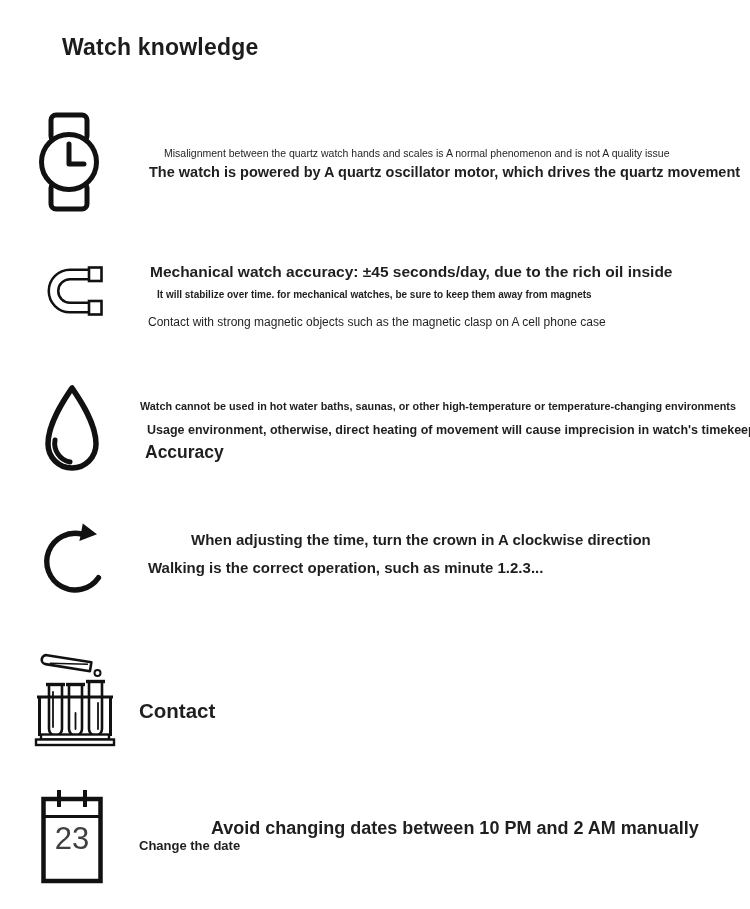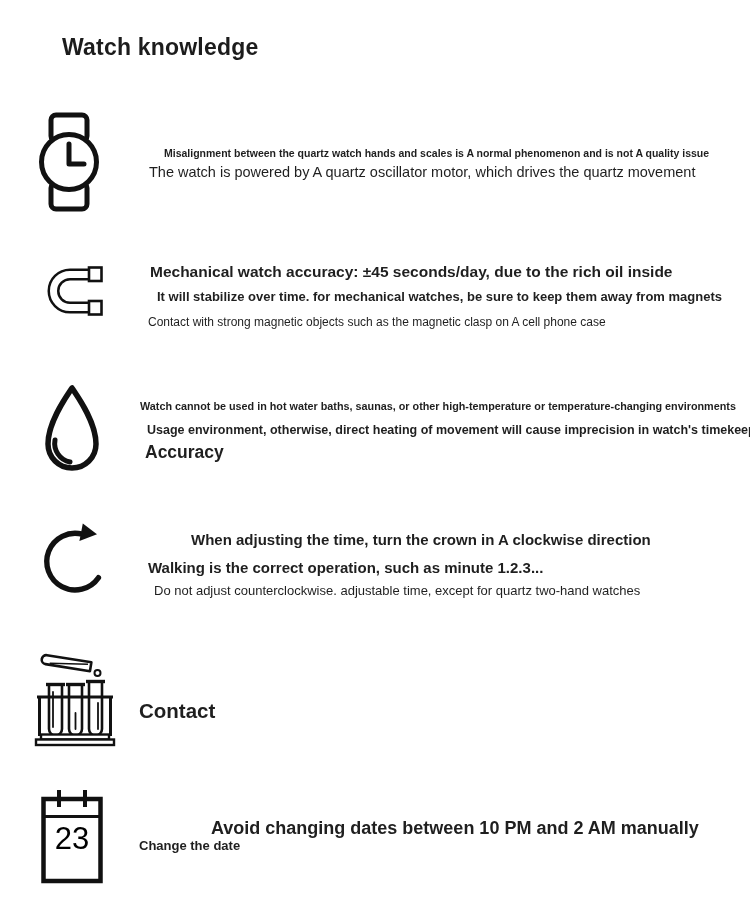--- a/index.html
+++ b/index.html
@@ -6,27 +6,27 @@
   html,body { background:#ffffff; }
   .page {
     position:relative; width:750px; height:909px; background:#ffffff;
     font-family:"Liberation Sans", sans-serif; color:#1c1c1c; overflow:hidden;
   }
   .title { position:absolute; left:39px; top:34px; font-size:23px; font-weight:700; letter-spacing:.2px;margin-left:23px; }
   .line { position:absolute; white-space:nowrap; color:#1f1f1f; }
 
   
   .icon-watch   { position:absolute; left:38px;  top:112px; width:62px;  height:100px; }
-  .s1-l1 { left:164px; top:147px; font-size:10.5px; font-weight:700; }
-  .s1-l2 { left:149px; top:164px; font-size:14.5px; font-weight:400; }
+  .s1-l1 { left:164px; top:147px; font-size:10.5px; font-weight:400; }
+  .s1-l2 { left:149px; top:164px; font-size:14.5px; font-weight:700; }
 
   
   .icon-magnet  { position:absolute; left:40px;  top:262px; width:66px;  height:58px; }
   .s2-l1 { left:150px; top:263px; font-size:15.5px; font-weight:700;text-align:right; }
-  .s2-l2 { left:157px; top:289px; font-size:13px; font-weight:700; }
+  .s2-l2 { left:157px; top:289px; font-size:10px; font-weight:700; }
   .s2-l3 { left:148px; top:315px; font-size:12px;   font-weight:400; }
 
   
   .icon-drop    { position:absolute; left:40px;  top:383px; width:64px;  height:96px; }
   .s3-l1 { left:140px; top:400px; font-size:10.8px; font-weight:700; }
   .s3-l2 { left:147px; top:423px; font-size:12.5px; font-weight:700; }
   .s3-l3 { left:145px; top:442px; font-size:17.5px; font-weight:700; }
 
   
   .icon-rotate  { position:absolute; left:38px;  top:520px; width:74px;  height:86px; }
@@ -35,21 +35,21 @@
   .s4-l3 { left:154px; top:583px; font-size:13px; font-weight:400; }
 
   
   .icon-chem    { position:absolute; left:33px;  top:645px; width:84px;  height:102px; }
   .s5-l1 { left:155px; top:682px; font-size:12.5px; font-weight:700; }
   .s5-l2 { left:139px; top:699px; font-size:20.5px; font-weight:700; }
 
   
   .icon-cal     { position:absolute; left:40px;  top:788px; width:64px;  height:97px; }
   .cal-day { position:absolute; left:0; right:0; top:33px; text-align:center;
-             font-size:31px; font-weight:400; color:#000000; }
+             font-size:31px; font-weight:400; color:#404040; }
   .s6-l1 { left:211px; top:818px; font-size:18px; font-weight:700; }
   .s6-l2 { left:139px; top:838px; font-size:13px; font-weight:700; }
 
   svg { display:block; width:100%; height:100%; }
 </style>
 </head>
 <body>
 
 <div class="page">
 
@@ -89,21 +89,20 @@
   <div class="line s3-l3">Accuracy</div>
 
   <div class="icon-rotate">
     <svg viewBox="0 0 74 88" aria-hidden="true">
       <path d="M61 59 A29 29 0 1 1 44.5 14.5" fill="none" stroke="#111" stroke-width="5.5" stroke-linecap="round"></path>
       <path d="M59.5 14.5 L41.5 21.5 L45 3.5 Z" fill="#111"></path>
     </svg>
   </div>
   <div class="line s4-l1">When adjusting the time, turn the crown in A clockwise direction</div>
   <div class="line s4-l2">Walking is the correct operation, such as minute 1.2.3...</div>
-  <div class="line s4-l3">Do not adjust counterclockwise. adjustable time, except for quartz two-hand watches</div>
 
   <div class="icon-chem">
     <svg viewBox="0 0 84 102" aria-hidden="true">
 
       <g transform="rotate(9 12 16)">
         <path d="M13 10 h45 v9 h-45 a4.5 4.5 0 0 1 0 -9 Z" fill="#fff" stroke="#111" stroke-width="2.6" stroke-linejoin="round"></path>
         <path d="M17 17.5 L55 12.5" stroke="#111" stroke-width="1.6"></path>
       </g>
       <circle cx="64.5" cy="28" r="3" fill="#fff" stroke="#111" stroke-width="2"></circle>
 

